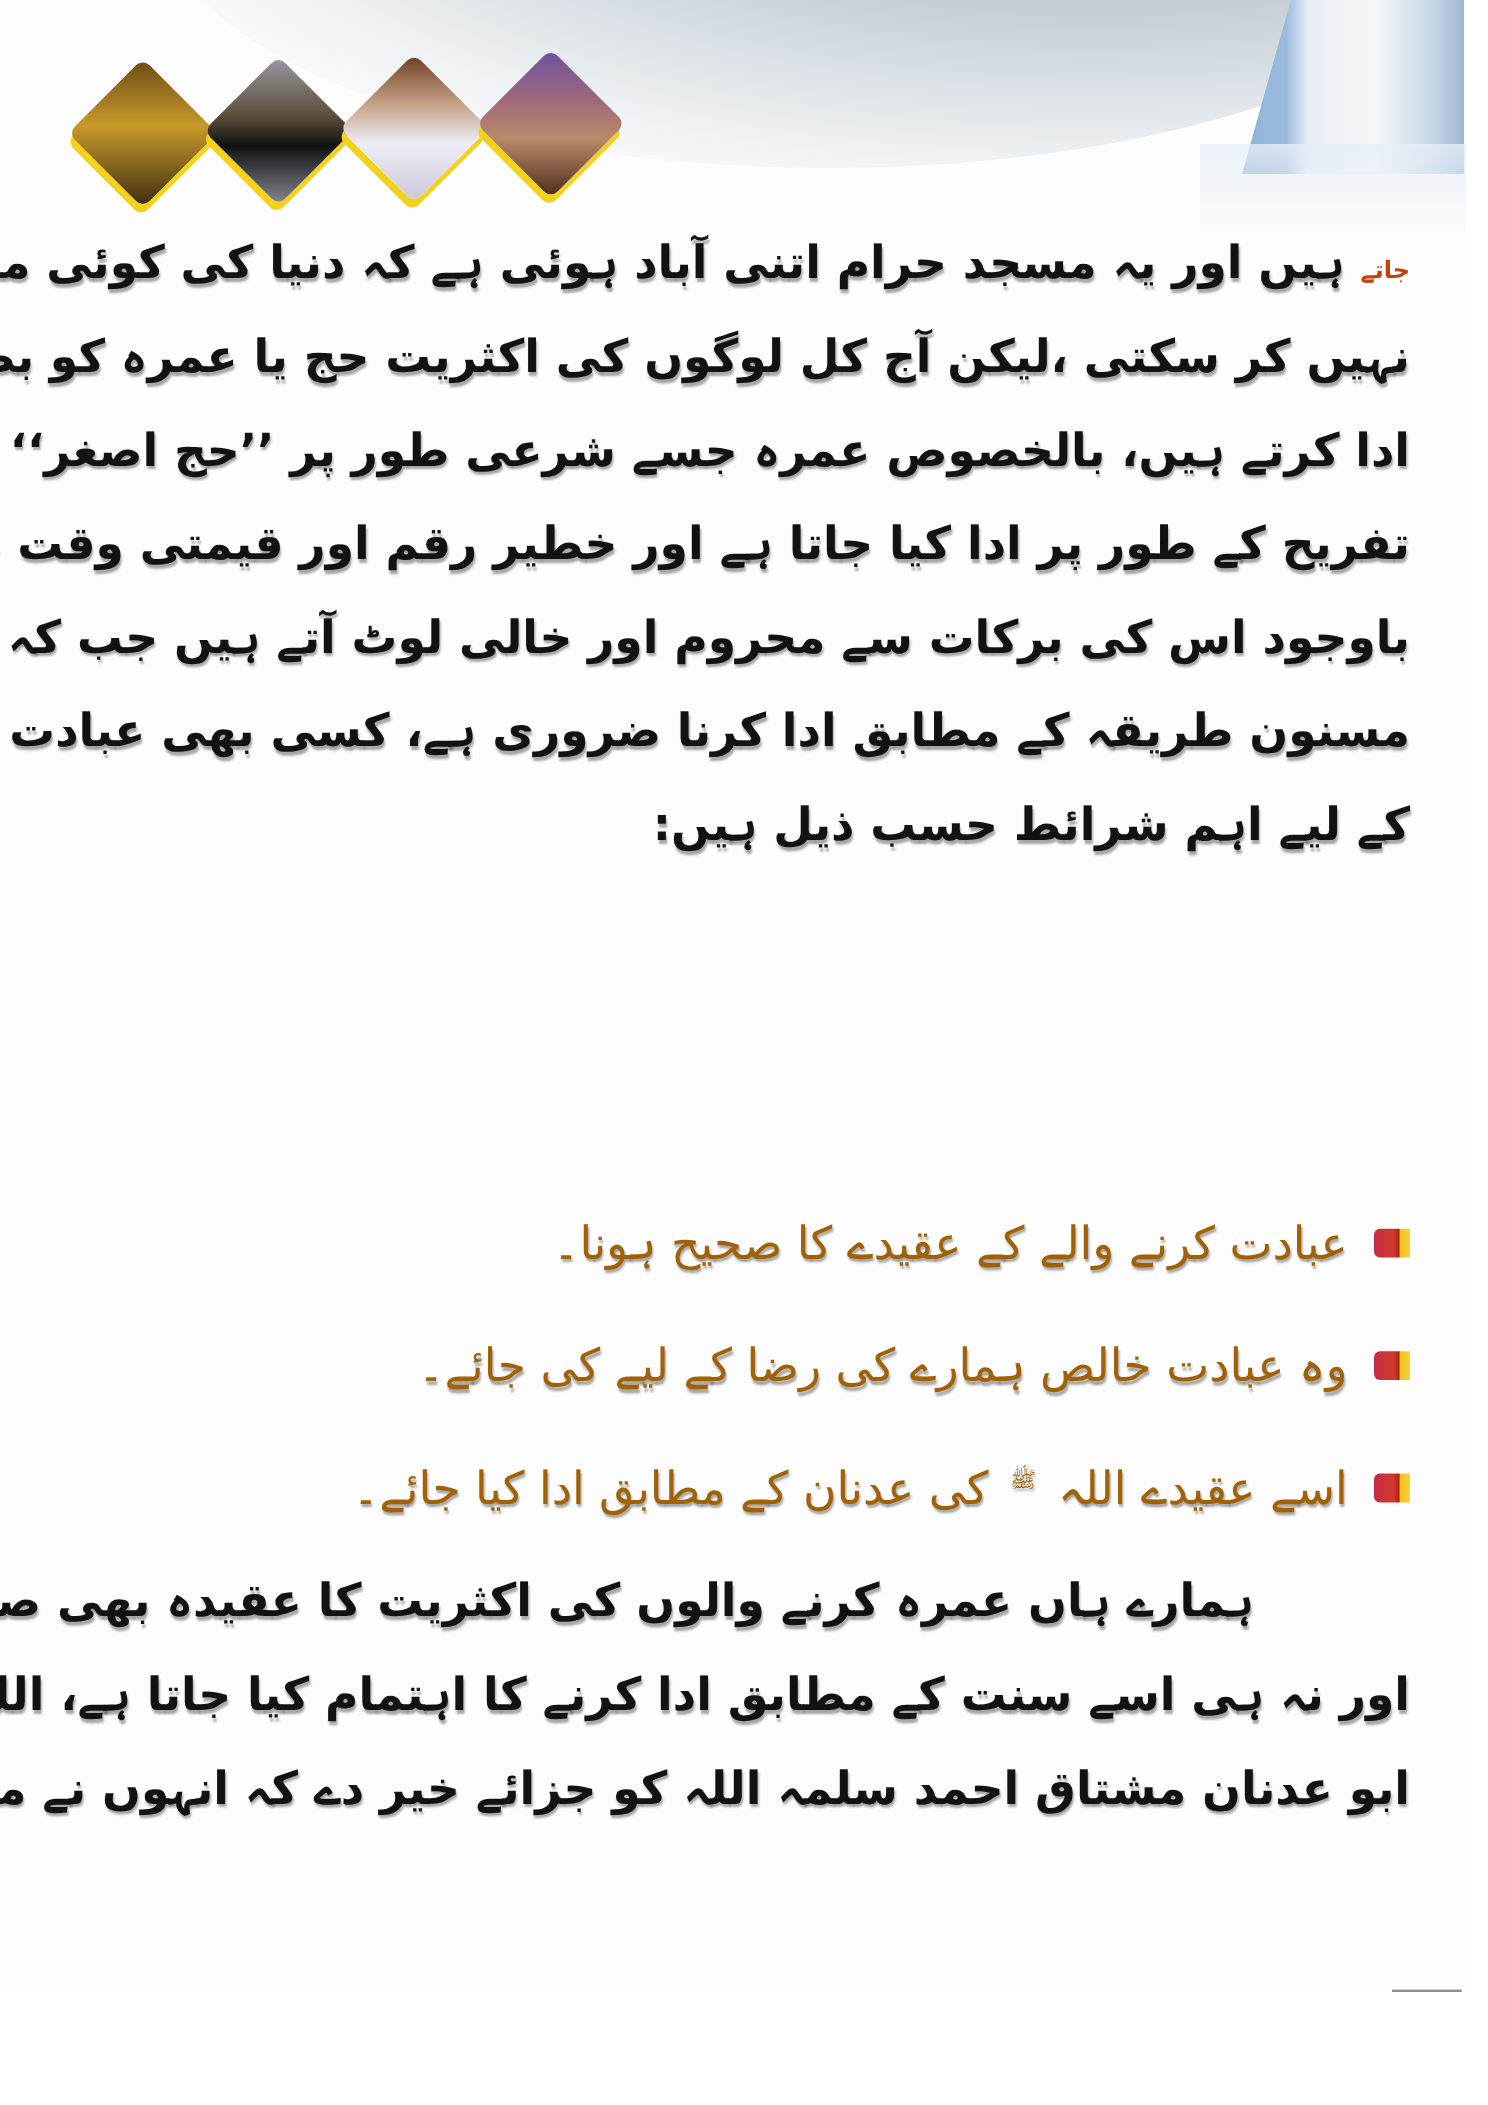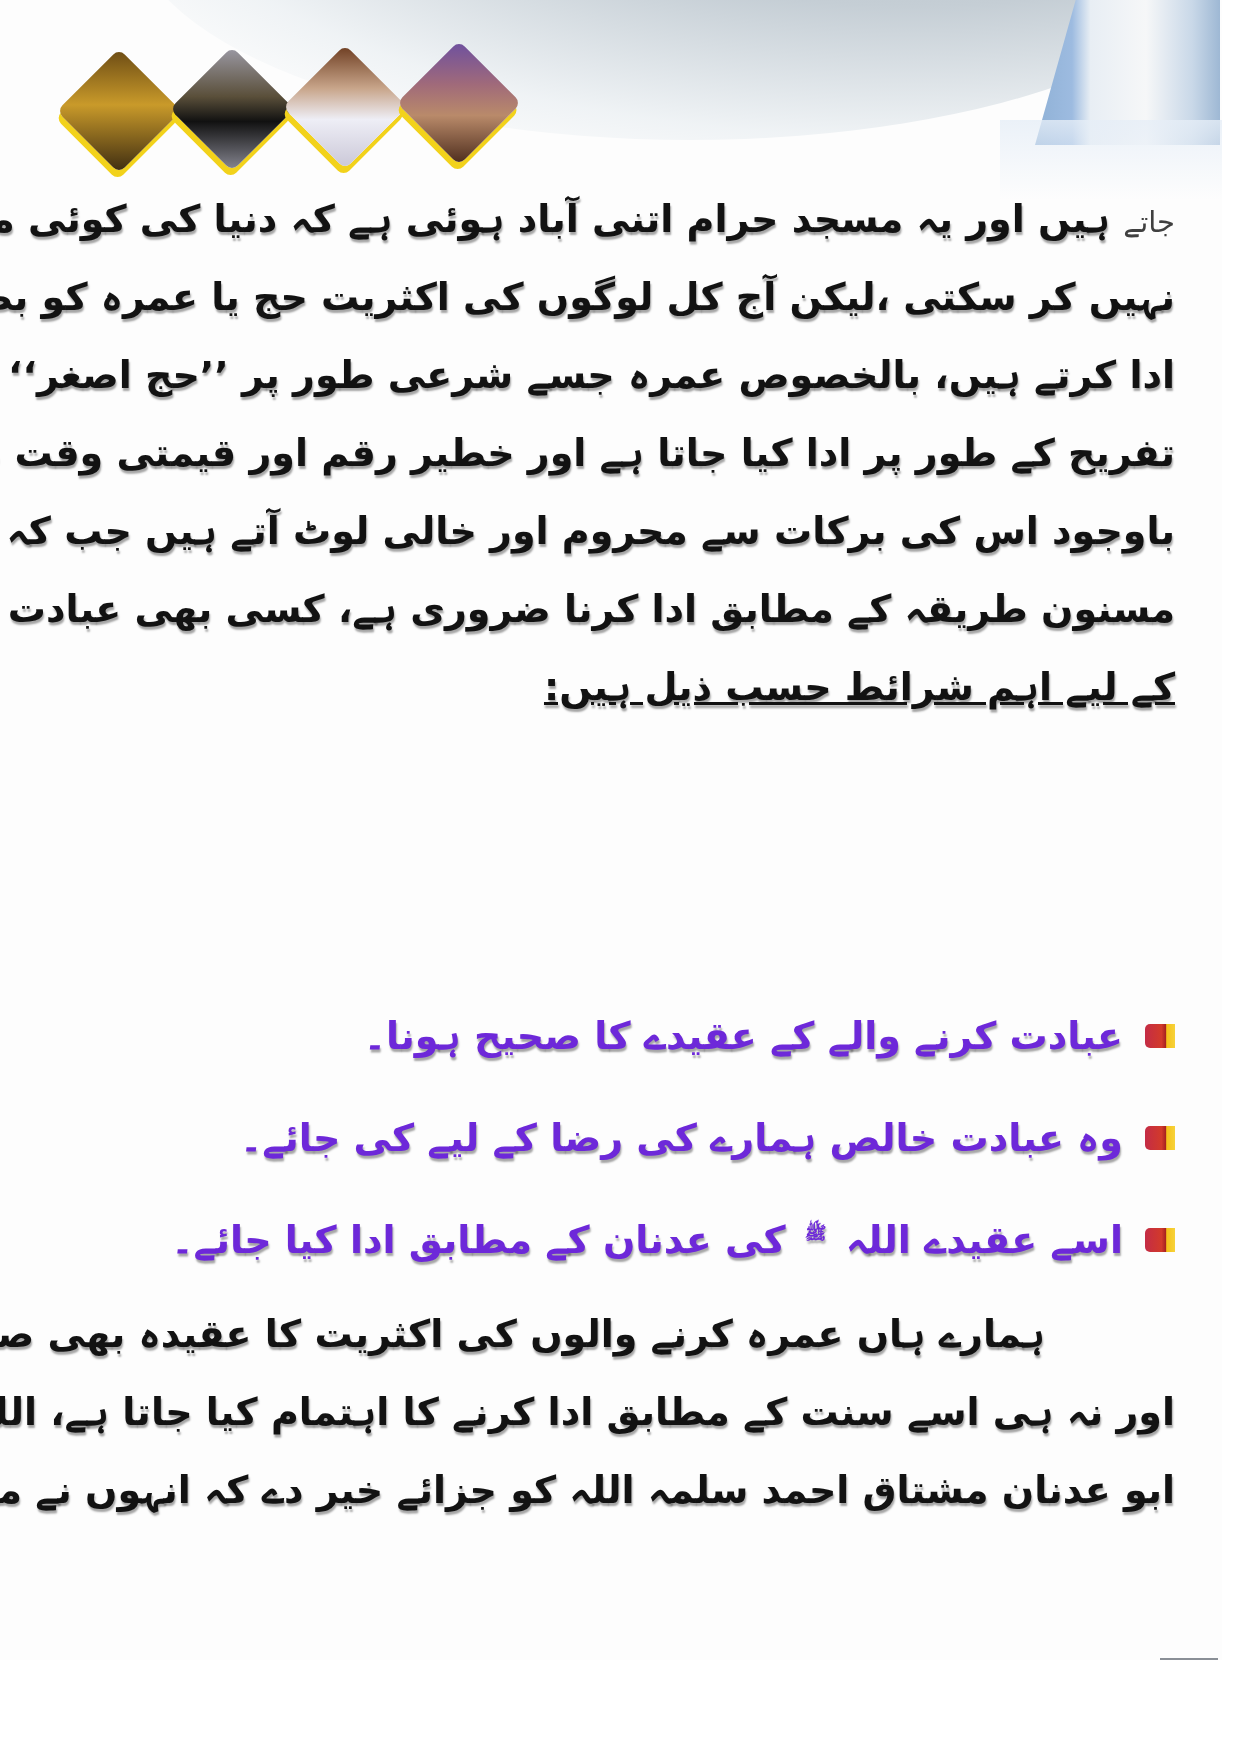--- a/index.html
+++ b/index.html
@@ -106,26 +106,25 @@
       font-size: 38px;
       font-weight: bold;
       text-align: justify;
       text-align-last: justify;
       white-space: nowrap;
       color: #121212;
       text-shadow: 1px 3px 2px rgba(0,0,0,0.35);
     }
     .para-line.last {
       text-align-last: right;
-      text-decoration: underline;
     }
     .lead-word {
-      color: #404040;
-      font-weight: normal;
-      font-size: 29px;
+      color: #c2410c;
+      font-weight: bold;
+      font-size: 20px;
       text-shadow: none;
     }
     .bullets {
       position: absolute;
       right: 0;
       top: 805px;
       width: 1080px;
     }
     .bullet-item {
       display: flex;
@@ -137,22 +136,22 @@
     .bullet-marker {
       width: 30px;
       height: 24px;
       margin-left: 22px;
       border-radius: 5px 0 0 5px;
       background: linear-gradient(90deg, #c42c46 0%, #d23a2a 55%, #a42020 70%, #f5c21a 72%, #f7d23a 100%);
       flex: 0 0 auto;
     }
     .bullet-text {
       font-size: 38px;
-      font-weight: bold;
-      color: #6d28d9;
+      font-weight: normal;
+      color: #a16207;
       text-shadow: 1px 3px 2px rgba(0,0,0,0.35);
       white-space: nowrap;
     }
     .honorific {
       font-size: 18px;
       vertical-align: super;
       margin: 0 6px;
     }
     .para2 {
       position: absolute;

